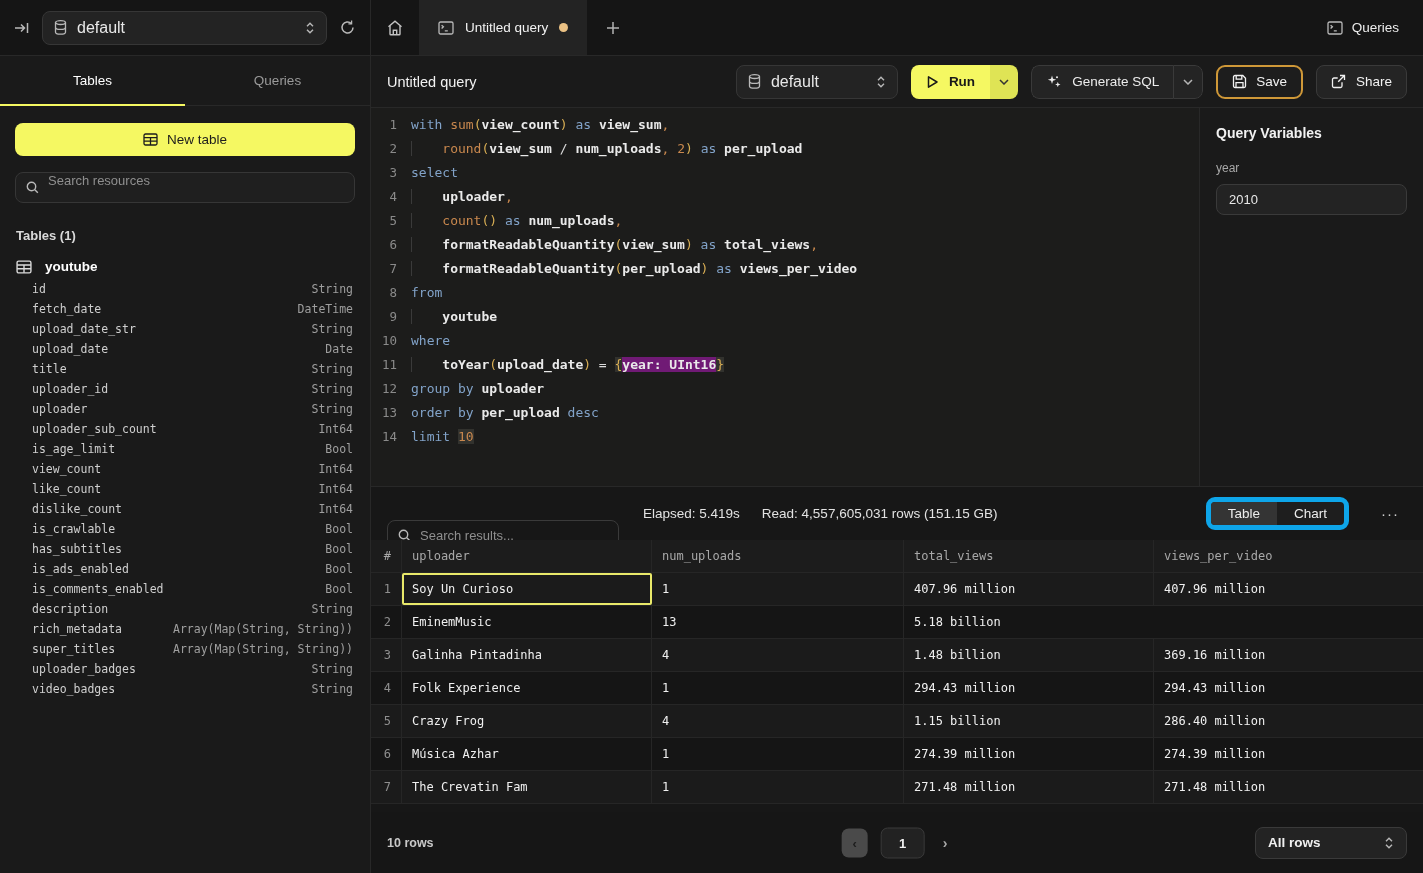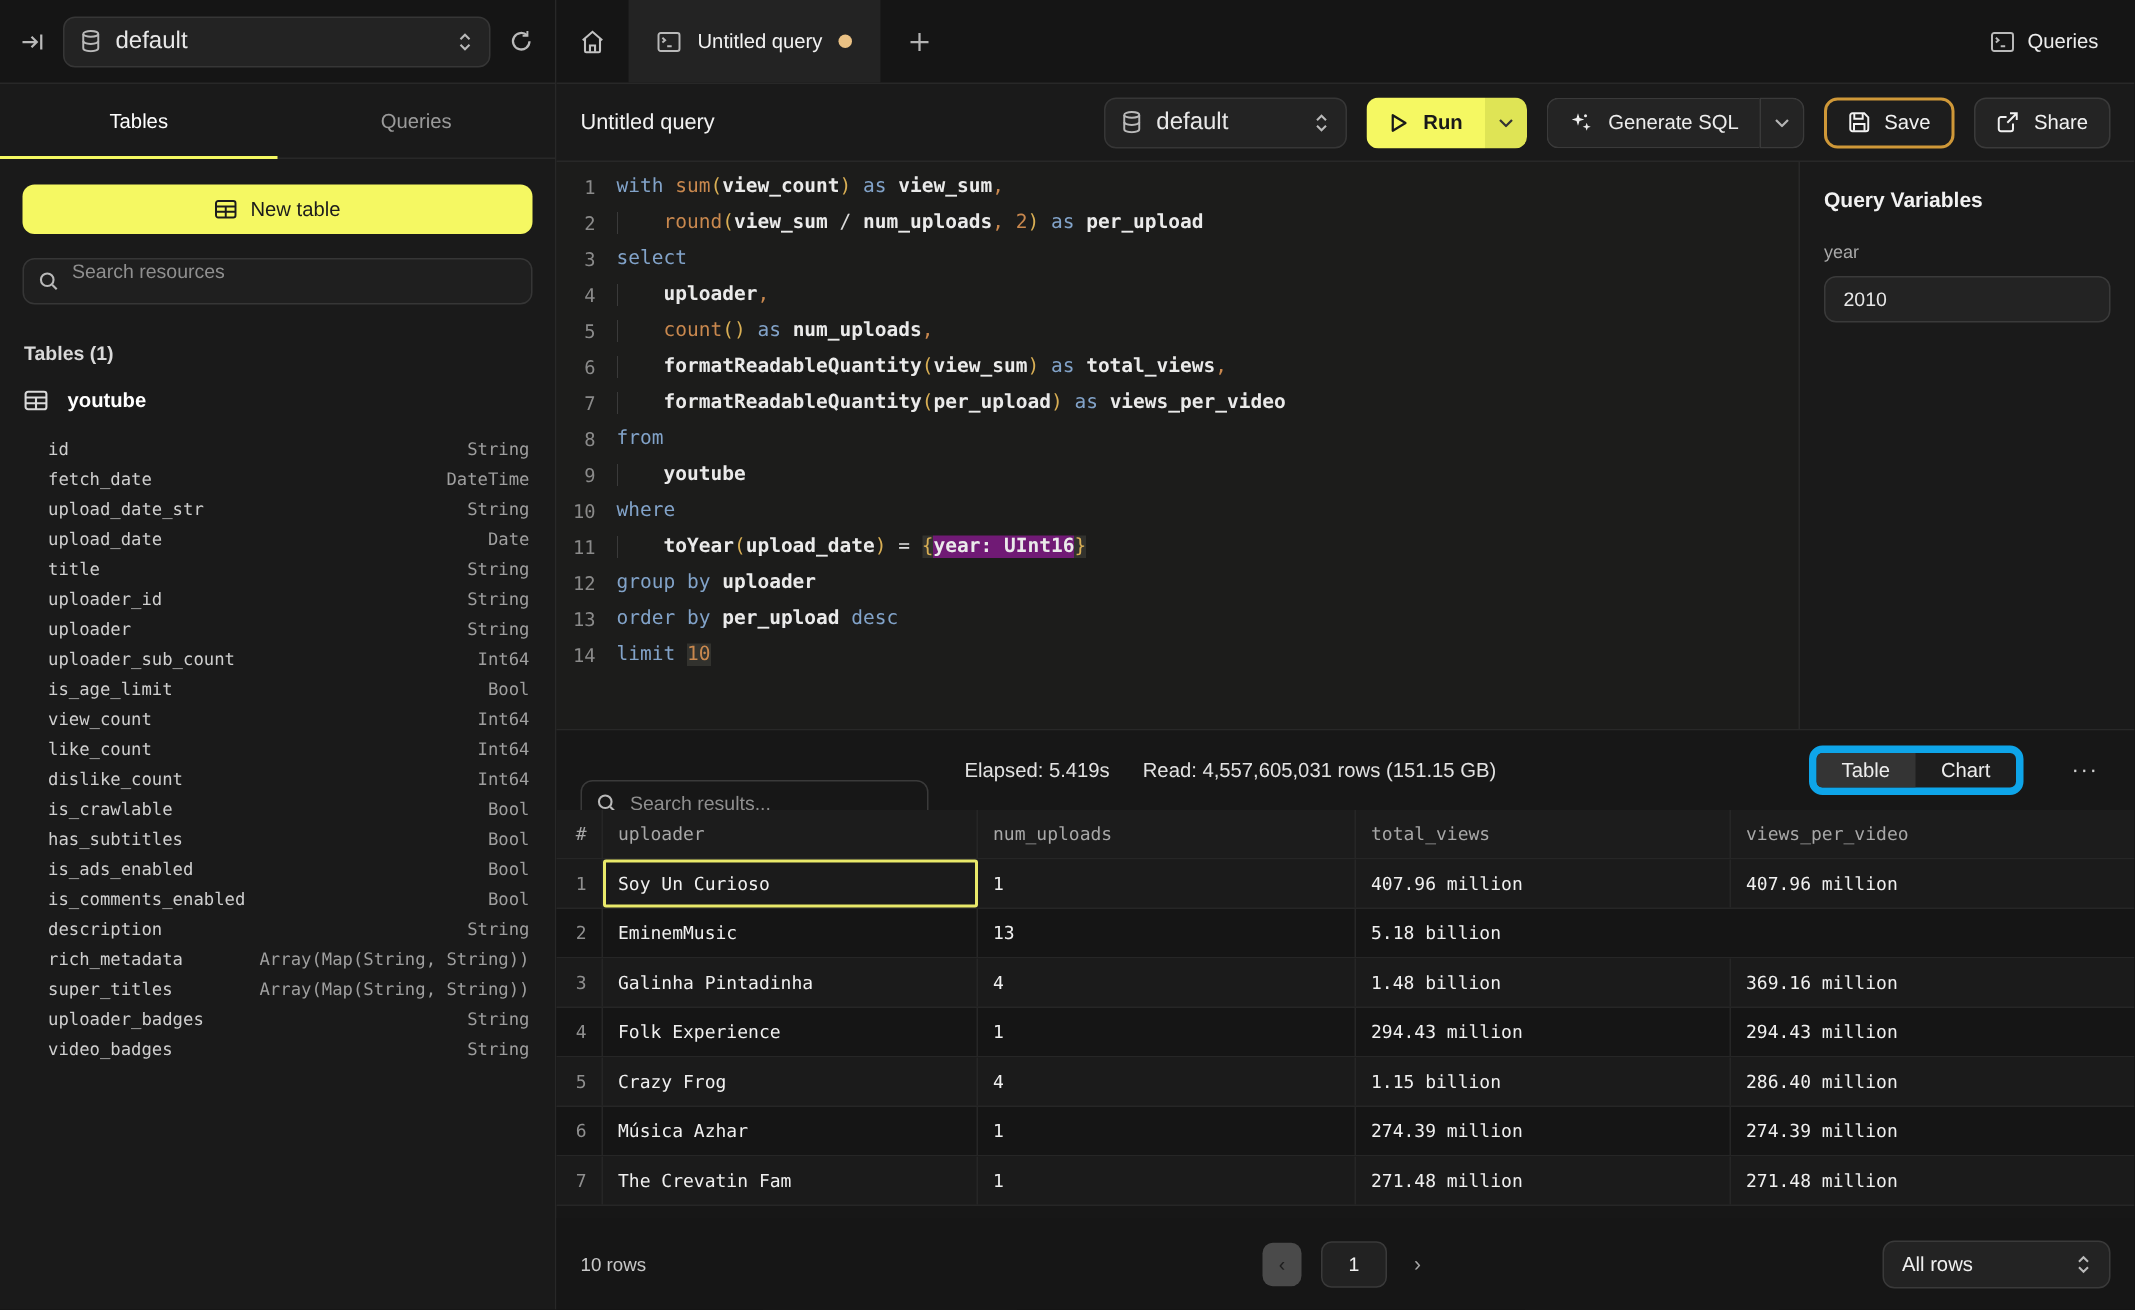--- a/index.html
+++ b/index.html
@@ -18,21 +18,21 @@
   .side-top .db-select { flex:1; }
   .updown { margin-left:auto; color:#b9b9b9; }
   .side-tabs { height:50px; flex:none; display:flex; border-bottom:1px solid var(--border); }
   .side-tab { flex:1; display:flex; align-items:center; justify-content:center; font-size:13.5px; color:#9a9a9a; position:relative; cursor:pointer; }
   .side-tab.active { color:#ffffff; }
   .side-tab.active::after { content:""; position:absolute; left:0; right:0; bottom:-1px; height:2px; background:var(--accent); }
   .new-table { margin:17px 15px 0; height:33px; flex:none; border-radius:8px; background:var(--accent); color:#1c1c1c; display:flex; align-items:center; justify-content:center; gap:9px; font-size:13.5px; font-weight:500; cursor:pointer; }
   .side-search { margin:16px 15px 0; height:31px; flex:none; border:1px solid #363636; background:#1f1f1f; border-radius:8px; display:flex; gap:9px; padding:0 10px; color:#8f8f8f; font-size:13px; cursor:text; }
   .section-label { margin:25px 16px 0; font-size:13px; font-weight:700; color:#d9d9d9; }
   .table-item { margin:11px 4px 0; padding:5px 12px; display:flex; align-items:center; gap:13px; font-size:13.5px; font-weight:700; color:#ffffff; border-radius:6px; cursor:pointer; }
-  .col-list { margin-top:10px; font-family:"DejaVu Sans Mono",monospace; font-size:11.5px; overflow:hidden;text-align:right; }
+  .col-list { margin-top:0; font-family:"DejaVu Sans Mono",monospace; font-size:11.5px; overflow:hidden;text-align:right; }
   .col-row { height:20px; display:flex; align-items:center; padding:0 17px 0 32px; }
   .col-name { color:#cfcfcf; }
   .col-type { margin-left:auto; color:#9f9f9f; }
 
   
   .main { flex:1; min-width:0; display:flex; flex-direction:column; }
   .tabstrip { height:56px; flex:none; background:var(--strip); border-bottom:1px solid var(--border); display:flex; align-items:stretch; }
   .home-btn { width:48px; display:flex; align-items:center; justify-content:center; color:#c2c2c2; cursor:pointer; }
   .tab { display:flex; align-items:center; gap:11px; padding:0 19px; background:#232323; font-size:13.5px; color:#f2f2f2; cursor:pointer; }
   .tab-dot { width:9px; height:9px; border-radius:50%; background:var(--dot); }
@@ -86,21 +86,21 @@
   .grid-row { display:grid; grid-template-columns:31px 250px 252px 250px 1fr; height:33px; border-bottom:1px solid #262626; }
   .grid-row.header { color:#a8a8a8; background:#1c1c1c; }
   .gcell { display:flex; align-items:center; padding:0 10px; border-right:1px solid #262626; overflow:hidden; white-space:nowrap; color:#f0f0f0; }
   .grid-row.header .gcell { color:#a8a8a8; }
   .gcell:last-child { border-right:none; }
   .gnum { justify-content:flex-end; color:#8f8f8f; }
   .grid-row.odd { background:#1b1b1b; }
   .grid-row.even { background:#151515; }
   .gcell.selected { outline:2px solid var(--sel); outline-offset:-2px; border-radius:2px; }
 
-  .results-footer { margin-top:auto; flex:none; height:61px; display:flex; align-items:center; padding:0 16px; position:relative; background:#161616; }
+  .results-footer { margin-top:auto; flex:none; height:61px; display:flex; align-items:center; padding:0 16px; position:relative; background:#161616;font-weight:bold; }
   .rows-label { font-size:12.5px; color:#c8c8c8; }
   .pager { position:absolute; left:50%; top:50%; transform:translate(-50%,-50%); display:flex; align-items:center; gap:13px; }
   .pg-prev { width:26px; height:29px; border-radius:7px; background:#4a4a4a; color:#1d1d1d; display:flex; align-items:center; justify-content:center; font-size:13px; cursor:pointer; }
   .pg-page { width:44px; height:31px; border-radius:7px; background:#222222; border:1px solid #3a3a3a; color:#f0f0f0; display:flex; align-items:center; justify-content:center; font-size:13px; cursor:pointer; }
   .pg-next { color:#a8a8a8; font-size:14px; padding:0 5px; cursor:pointer; }
   .rows-select { margin-left:auto; width:152px; height:32px; background:#232323; border:1px solid #3a3a3a; border-radius:8px; display:flex; align-items:center; padding:0 12px; font-size:13.5px; color:#f0f0f0; cursor:pointer; }
 </style>
 </head>
 <body>
 

